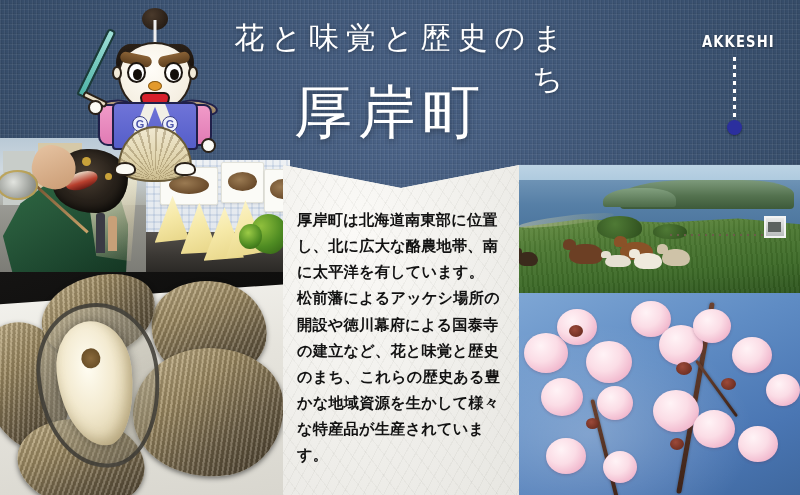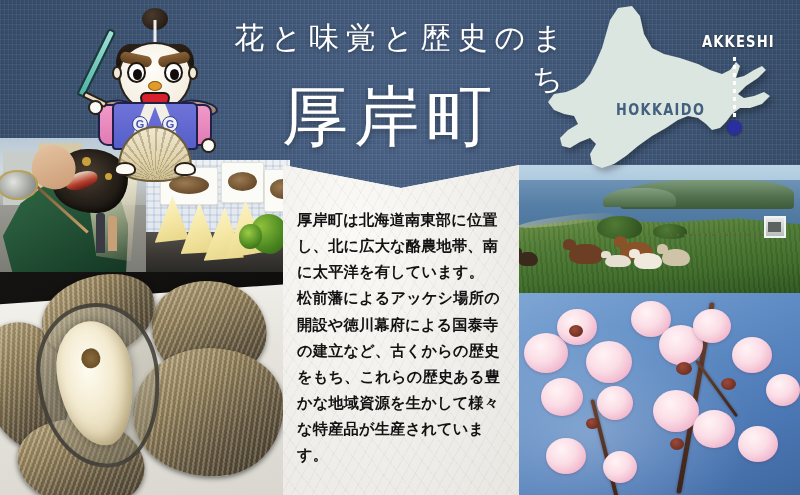--- a/index.html
+++ b/index.html
@@ -173,21 +173,21 @@
     position:absolute; left:210px; top:60px; width:360px;
     text-align:center; color:#ffffff;
     font-family:"DejaVu Serif", serif;
     font-size:16px; letter-spacing:5px;
     text-shadow:0 1px 3px rgba(0,0,0,.35);
   }
   .townname {
     position:absolute; left:210px; top:82px; width:360px;
     text-align:center; color:#ffffff;
     font-family:"DejaVu Serif", serif;
-    font-size:66px; letter-spacing:6px; line-height:1.05; font-weight:400;
+    font-size:58px; letter-spacing:6px; line-height:1.05; font-weight:400;
     text-shadow:0 2px 6px rgba(0,0,0,.35);
   }
 
   
   .mascot { position:absolute; left:96px; top:4px; width:118px; height:172px; }
   .ms-antenna { position:absolute; left:50%; top:16px; width:3px; height:26px;
     background:#efefef; transform:translateX(-50%); }
   .ms-pom { position:absolute; left:50%; top:4px; width:26px; height:22px;
     background:radial-gradient(circle at 38% 32%,#4a3a2c,#1b130d);
     border-radius:50%; transform:translateX(-50%); }
@@ -408,36 +408,22 @@
     </div>
     <div class="ms-shell"></div>
     <div class="ms-footL"></div>
     <div class="ms-footR"></div>
     <div class="ms-sword"></div>
     <div class="ms-hilt"></div>
     <div class="ms-hand"></div>
     <div class="ms-handR"></div>
   </div>
 
-  <div class="map-wrap">
-    <svg class="map-island" viewBox="0 0 252 170">
-      <path d="M78 4 L92 2 L100 12 L104 30 L112 44 L124 50 L140 54 L158 60 L170 66
-               L182 70 L190 66 L196 58 L200 62 L196 74 L204 72 L214 66 L222 62
-               L226 66 L218 74 L206 82 L198 90 L204 94 L214 92 L224 88 L230 92
-               L222 100 L210 104 L200 104 L192 110 L186 118 L180 124 L172 126
-               L166 120 L158 114 L148 112 L138 116 L126 124 L112 132 L98 142
-               L86 152 L74 160 L62 164 L52 160 L50 150 L56 140 L50 134 L40 138
-               L30 144 L22 142 L20 134 L28 126 L38 120 L34 112 L24 110 L14 106
-               L8 98 L14 90 L26 88 L36 84 L44 78 L50 70 L56 58 L62 44 L66 30
-               L70 16 Z" fill="#dbe6e0" stroke="none"></path>
-    </svg>
-    <div class="map-label-hokkaido">HOKKAIDO</div>
-  </div>
   <div class="map-label-akkeshi">AKKESHI</div>
   <div class="map-dotline"></div>
   <div class="map-pin"></div>
 
   <div class="info-panel">
     <div class="info-text">厚岸町は北海道南東部に位置し、北に広大な酪農地帯、南に太平洋を有しています。
-松前藩によるアッケシ場所の開設や徳川幕府による国泰寺の建立など、古くからの歴史をもち、これらの歴史ある豊かな地域資源を生かして様々な特産品が生産されています。</div>
+松前藩によるアッケシ場所の開設や徳川幕府による国泰寺の建立など、花と味覚と歴史のまち、これらの歴史ある豊かな地域資源を生かして様々な特産品が生産されています。</div>
   </div>
 
 </div>
 
 </body></html>

